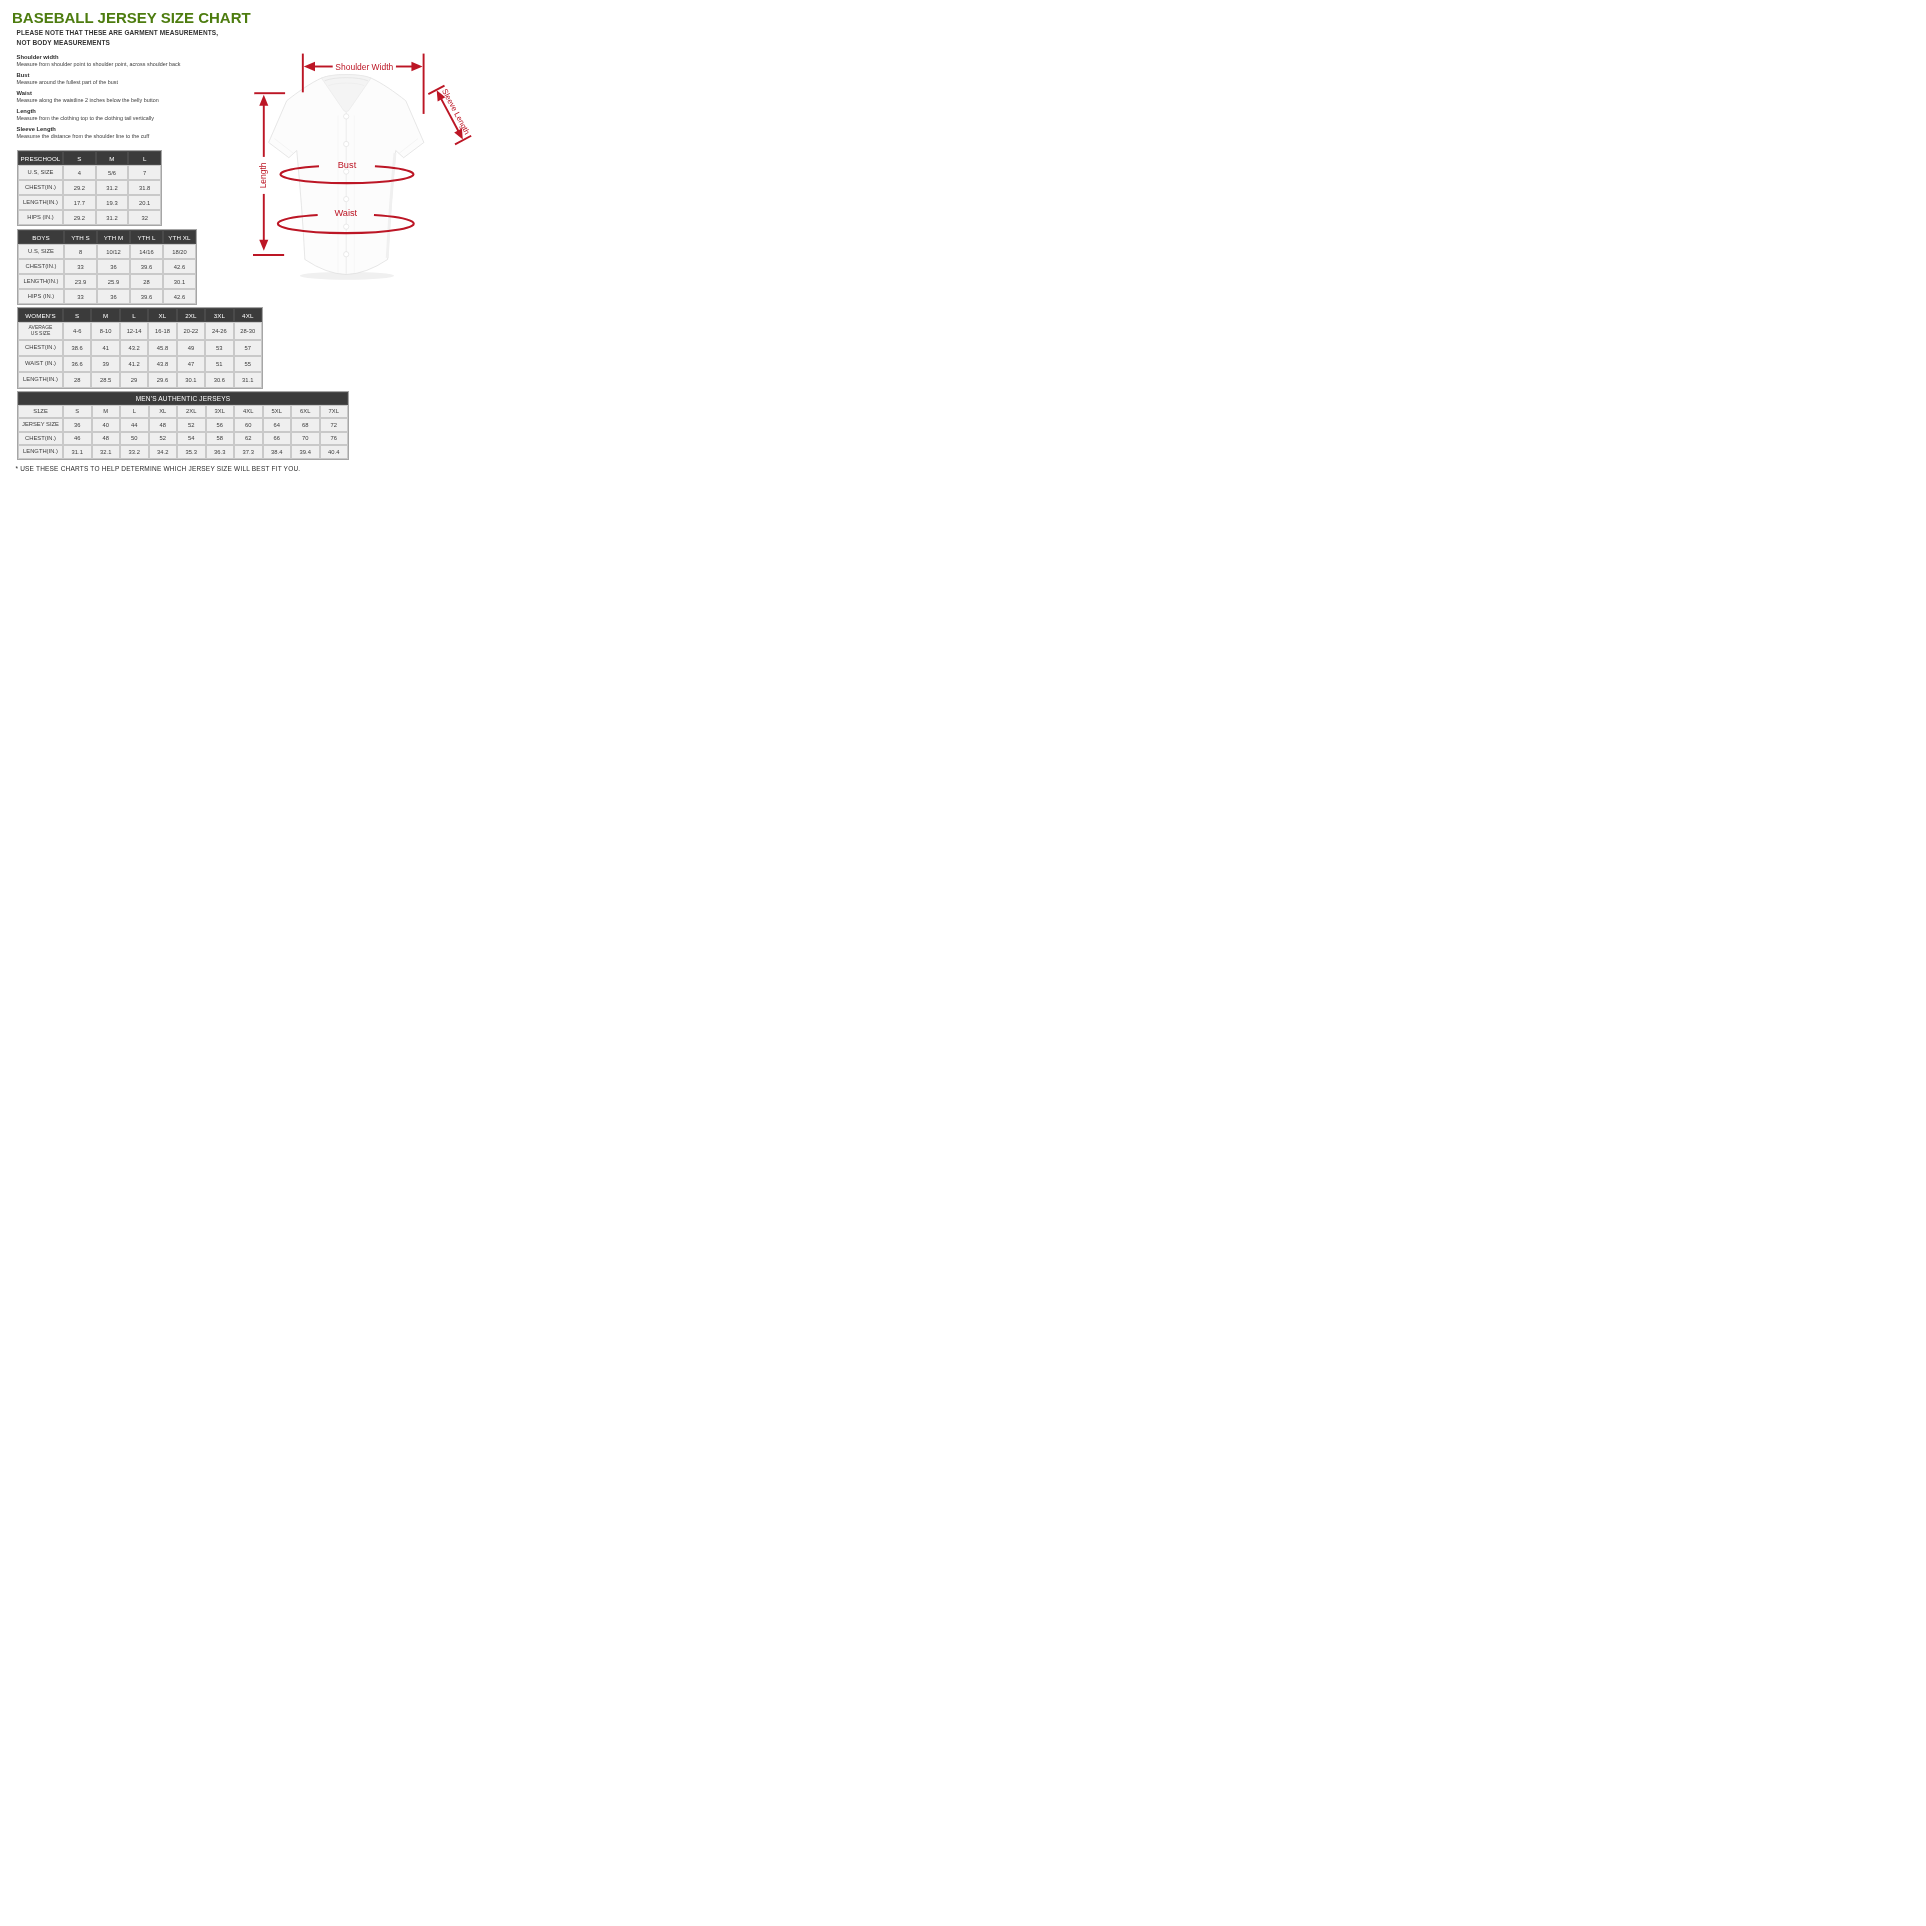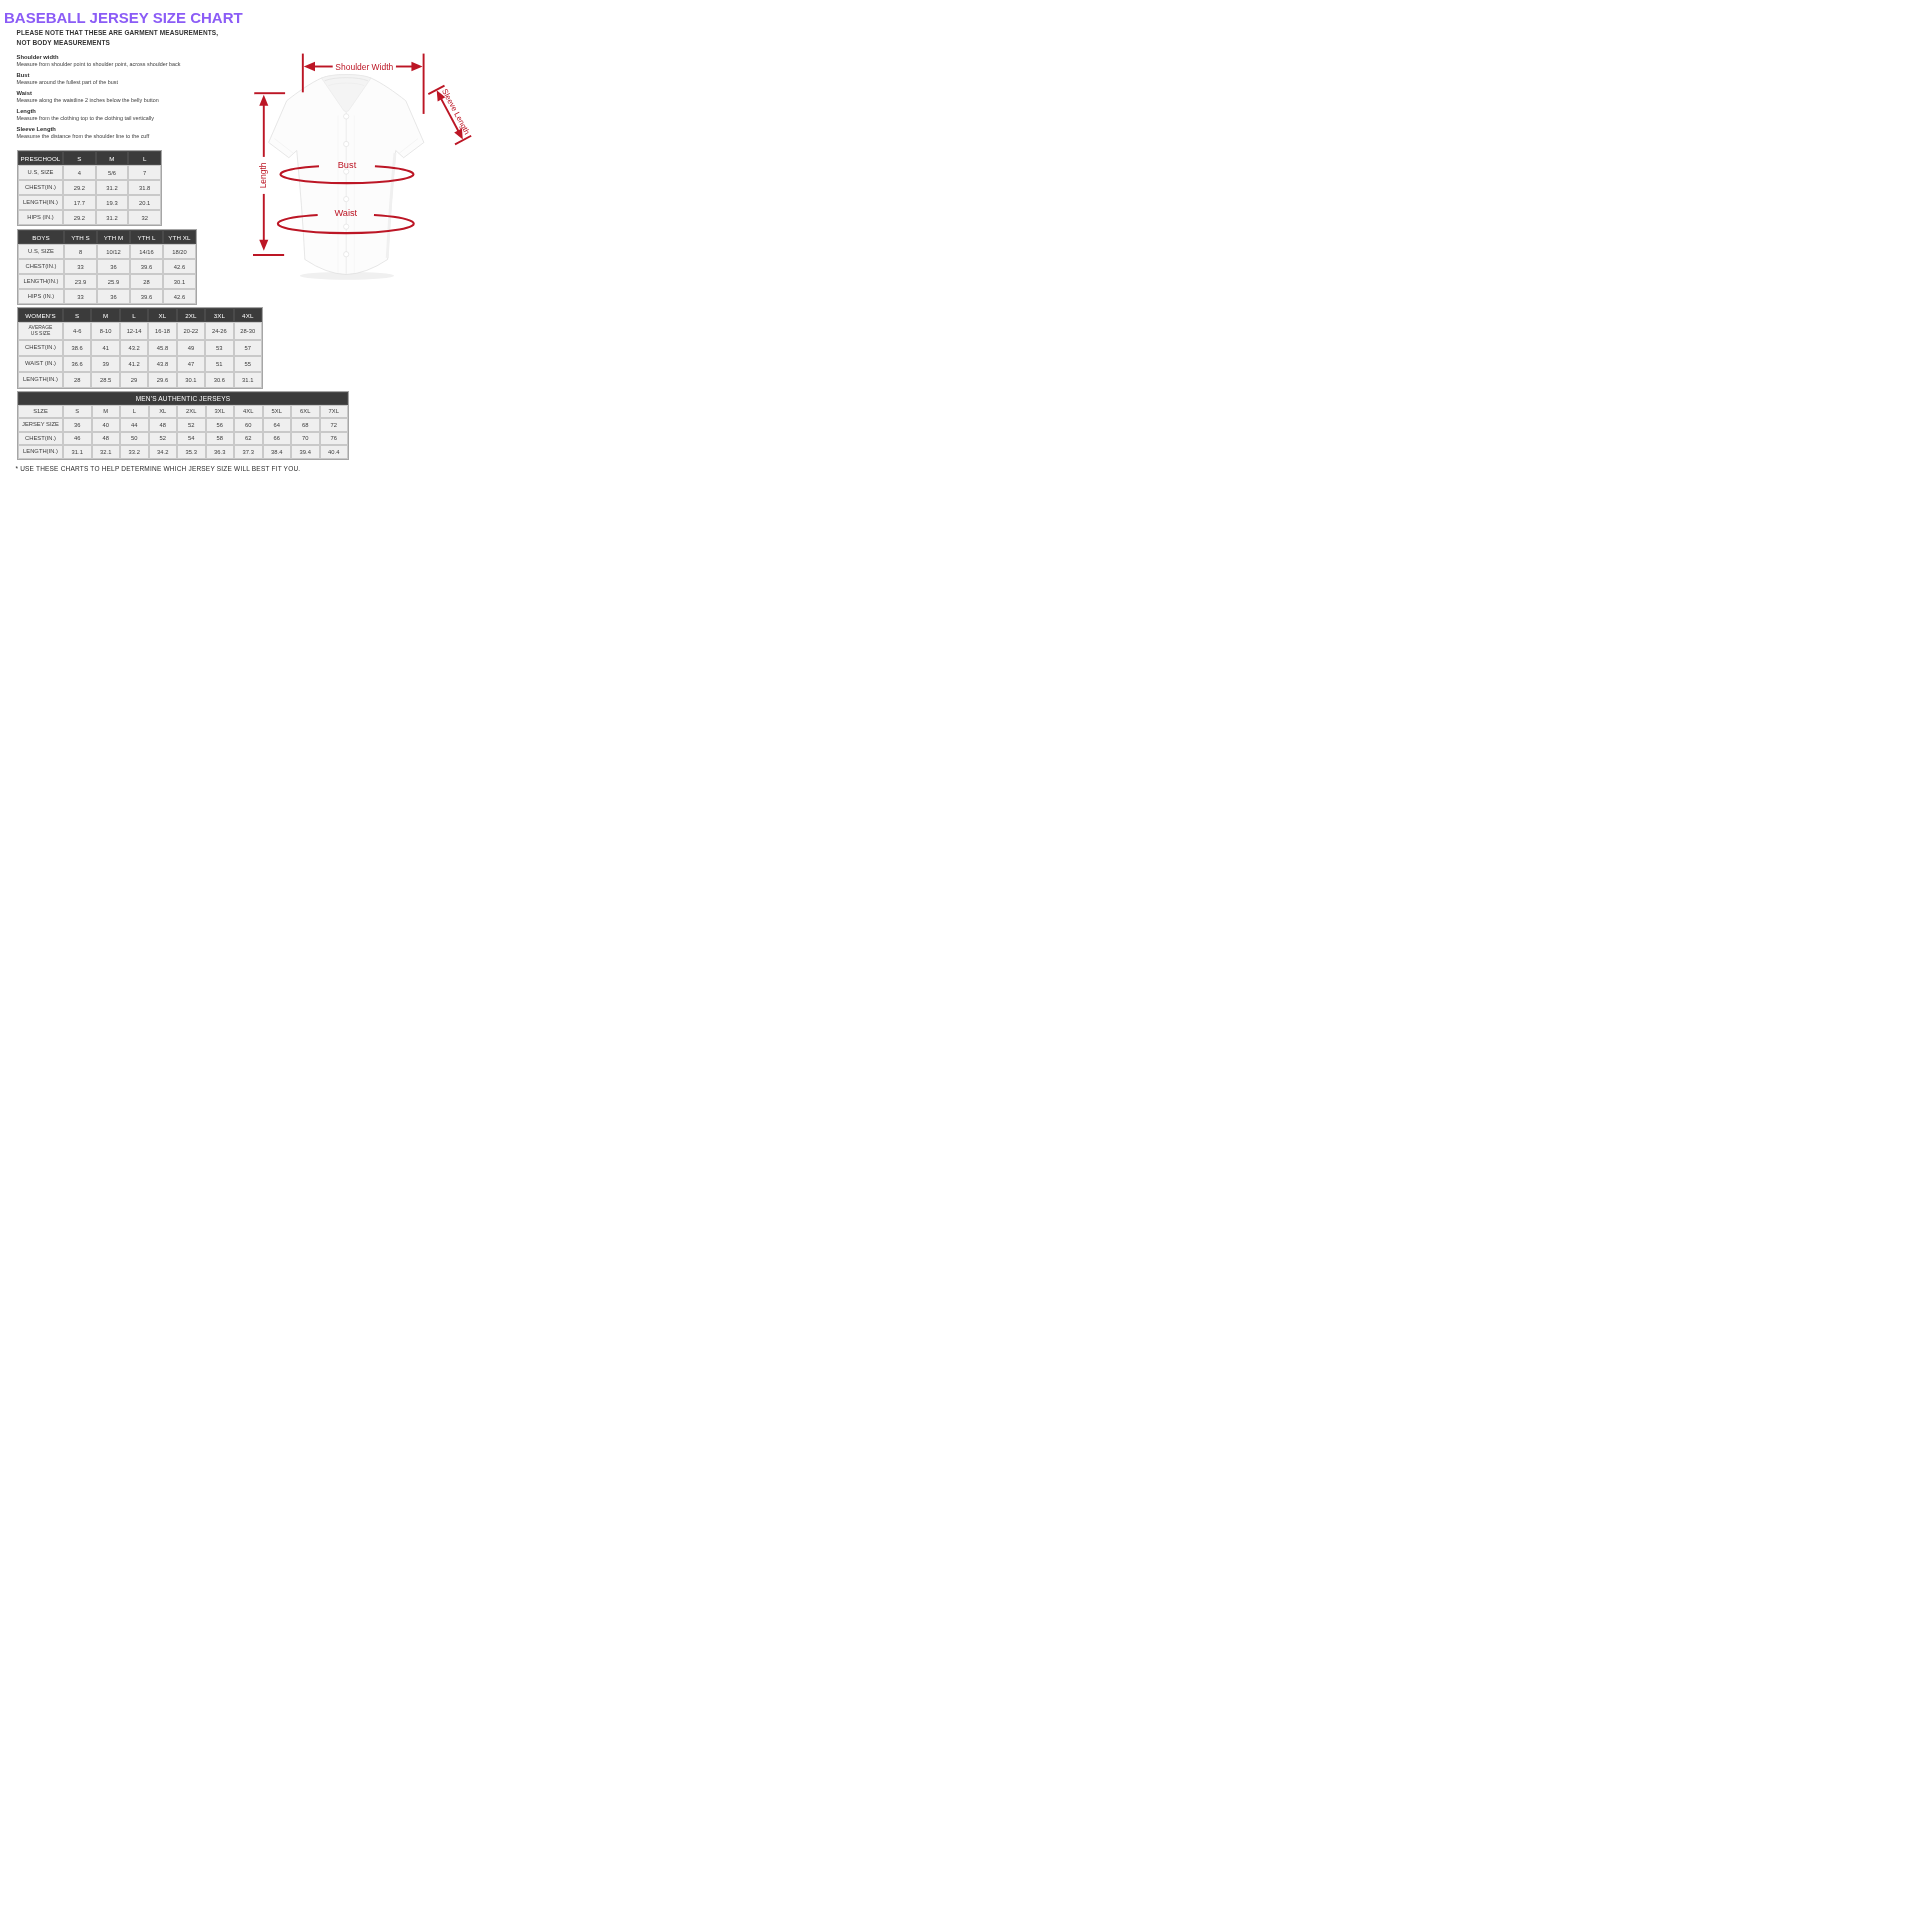--- a/index.html
+++ b/index.html
@@ -2,21 +2,21 @@
 <html style="font-size:6.2px"><head>
 <meta charset="utf-8">
 <style>
   html,body{margin:0;padding:0;background:#fff;}
   #page{
     position:relative;width:482px;height:482px;background:#ffffff;overflow:hidden;
     font-family:"Liberation Sans","DejaVu Sans",sans-serif;color:#3a3a3a;
   }
   .abs{position:absolute;}
   #main-title{
-    left:4px;top:8.5px;font-size:15px;font-weight:800;letter-spacing:0px;color:#8b5cf6;white-space:nowrap;
+    left:12px;top:8.5px;font-size:15px;font-weight:800;letter-spacing:0px;color:#4d7c0f;white-space:nowrap;
   }
   .subtitle-line{left:16.6px;font-size:6.5px;font-weight:700;color:#333;white-space:nowrap;letter-spacing:0.1px;}
   #subtitle-1{top:29px;} #subtitle-2{top:39px;}
   .def-block{left:16.6px;width:177px;}
   .def-term{margin:0;font-size:5.8px;font-weight:700;color:#2d2d2d;line-height:6.2px;}
   .def-desc{margin:0.4px 0 0 0;font-size:5.4px;font-weight:400;color:#404040;line-height:6.2px;white-space:nowrap;}
   #def-0{top:54px;} #def-1{top:72px;} #def-2{top:90px;} #def-3{top:108px;} #def-4{top:126px;}
 
   table.size-table{
     position:absolute;border-collapse:separate;border-spacing:0.8px;background:#fff;

